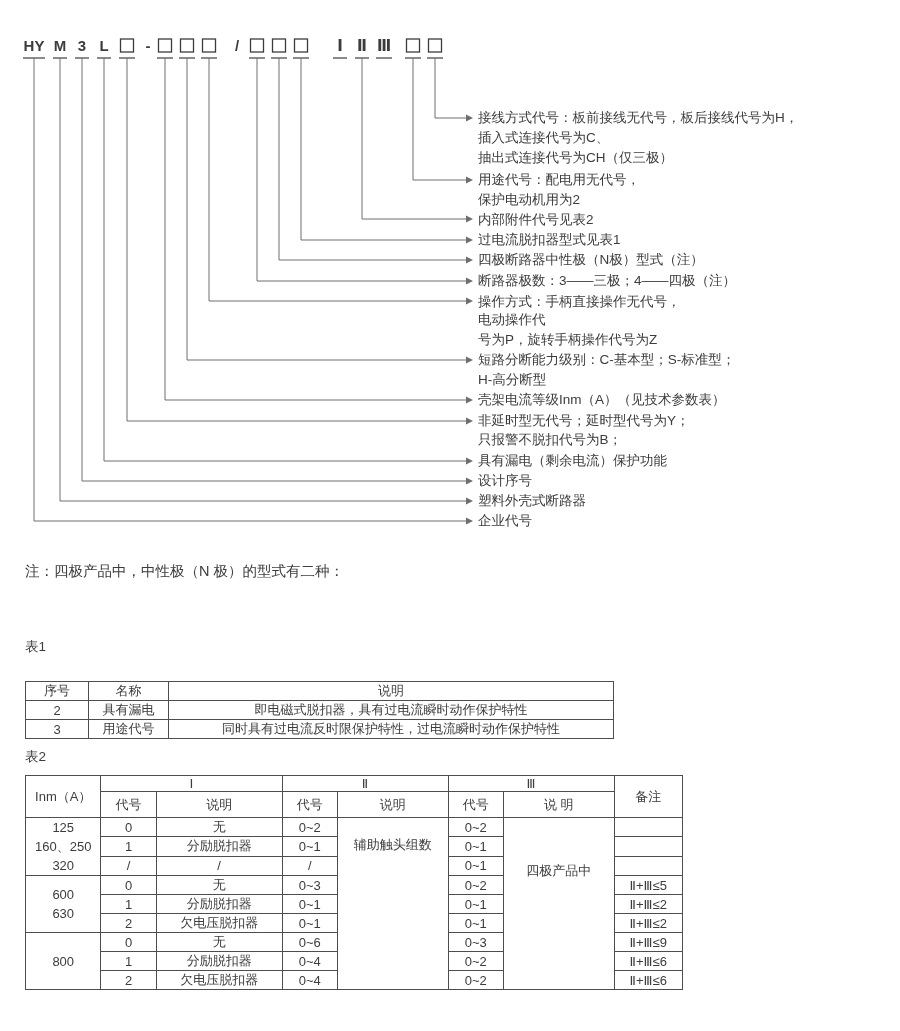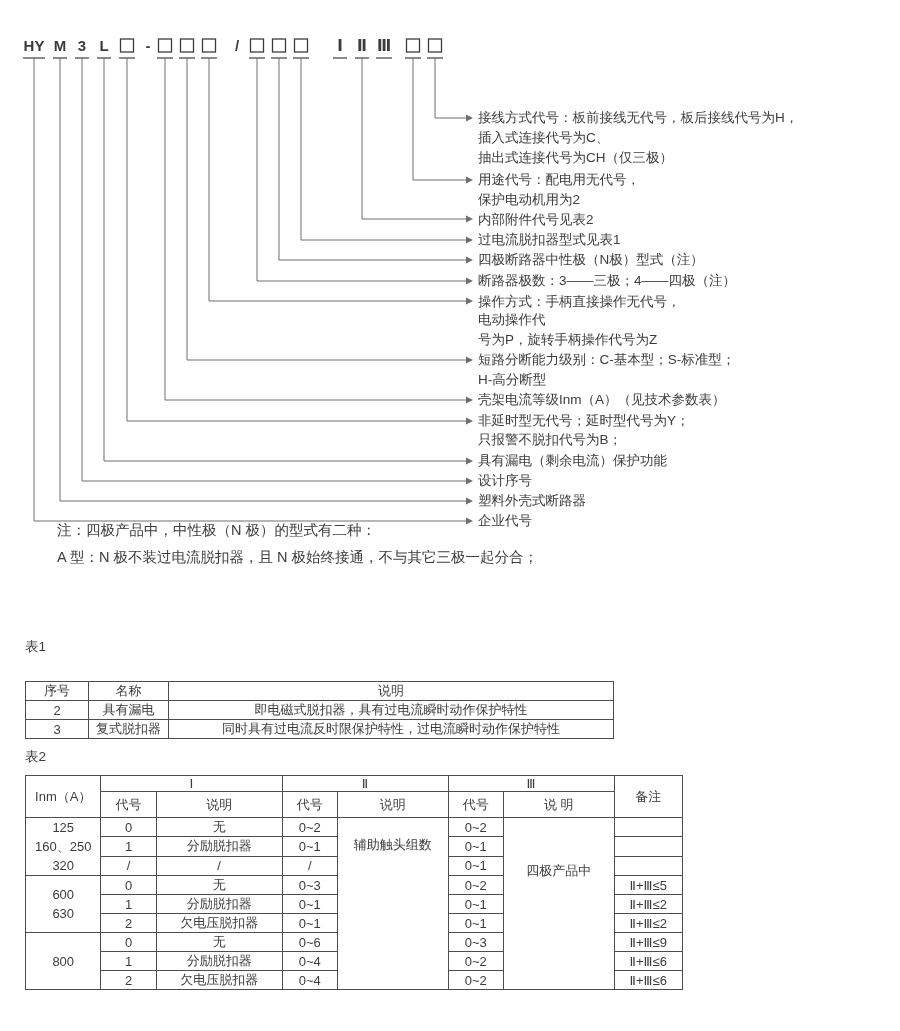--- a/index.html
+++ b/index.html
@@ -11,21 +11,21 @@
   }
   .page { position: relative; width: 900px; height: 1031px; background: #fff; overflow: hidden; }
 
   
   .diagram { position: absolute; left: 0; top: 0; }
   .diagram text { fill: #3c3c3c; }
   .sym { font-size: 15px; font-weight: bold; }
   .lbl { font-size: 13.5px; }
 
   
-  .notes { position: absolute; left: 25px; top: 517px; font-size: 14.5px; margin-left: 32px; }
+  .notes { position: absolute; left: 25px; top: 558px; font-size: 14.5px; }
   .note-line { height: 27px; line-height: 27px; white-space: nowrap; }
 
   
   .caption { position: absolute; left: 25px; font-size: 13.5px; }
   .cap1 { top: 638px; text-align: center; }
   .cap2 { top: 748px; }
   table { border-collapse: collapse; table-layout: fixed; position: absolute; left: 25px; }
   td { border: 1px solid #4d4d4d; text-align: center; font-size: 13px; padding: 0 2px; overflow: hidden; white-space: nowrap; }
   .t1 { top: 669px; width: 588px; margin-top: 12px; }
   .t1 tr { height: 19px; }
@@ -138,21 +138,20 @@
       <text class="lbl" x="478" y="444">只报警不脱扣代号为B；</text>
       <text class="lbl" x="478" y="465">具有漏电（剩余电流）保护功能</text>
       <text class="lbl" x="478" y="485">设计序号</text>
       <text class="lbl" x="478" y="505">塑料外壳式断路器</text>
       <text class="lbl" x="478" y="525">企业代号</text>
     </g>
   </svg>
 
   <div class="notes">
     <div class="note-line">注：四极产品中，中性极（N 极）的型式有二种：</div>
-    <div class="note-line">A 型：N 极不装过电流脱扣器，且 N 极始终接通，不与其它三极一起分合；</div>
   </div>
 
   <div class="caption cap1">表1</div>
   <table class="t1">
     <colgroup>
         <col style="width:63px">
         <col style="width:80px">
         <col style="width:445px">
       </colgroup>
     <tbody>
@@ -161,21 +160,21 @@
       <td>名称</td>
       <td>说明</td>
     </tr>
     <tr>
       <td>2</td>
       <td>具有漏电</td>
       <td>即电磁式脱扣器，具有过电流瞬时动作保护特性</td>
     </tr>
     <tr>
       <td>3</td>
-      <td>复式脱扣器</td>
+      <td>用途代号</td>
       <td>同时具有过电流反时限保护特性，过电流瞬时动作保护特性</td>
     </tr>
   </tbody>
     </table>
 
   <div class="caption cap2">表2</div>
   <table class="t2">
     <colgroup>
       <col style="width:75px">
         <col style="width:55px">

